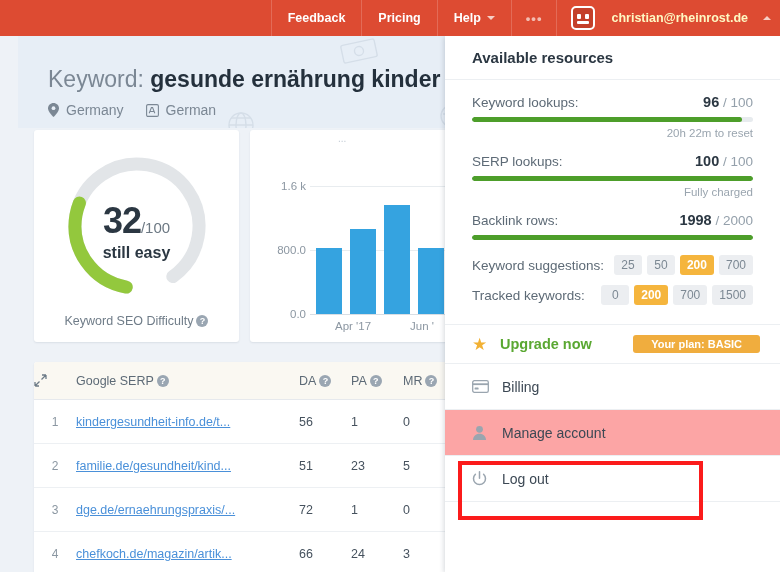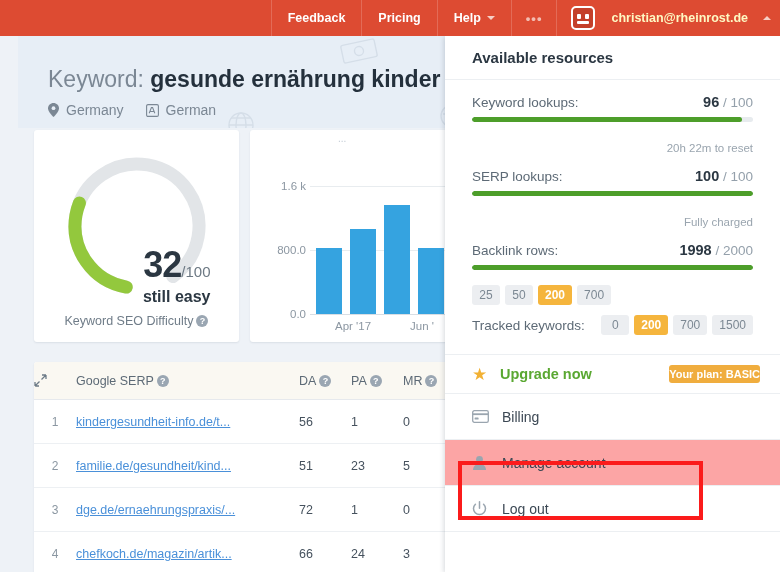--- a/index.html
+++ b/index.html
@@ -75,21 +75,21 @@
   
   .card {
     position: absolute; background: #ffffff; border-radius: 3px;
     box-shadow: 0 1px 2px rgba(40,60,90,0.10);
   }
   .card-gauge { left: 34px; top: 94px; width: 205px; height: 212px; }
   .card-chart { left: 250px; top: 94px; width: 205px; height: 212px; }
 
   .gauge-wrap { position: absolute; left: 50%; top: 22px; transform: translateX(-50%); width: 148px; height: 148px; }
   .gauge-center {
-    position: absolute; left: 0; right: 0; top: 48px; text-align: right; margin-top: 44px;
+    position: absolute; left: 0; right: 0; top: 48px; text-align: center;
   }
   .g-num { font-size: 36px; font-weight: bold; color: #2b3742; letter-spacing: -1px; }
   .g-den { font-size: 15px; color: #6c7883; font-weight: normal; }
   .g-label { font-size: 16px; font-weight: bold; color: #2b3742; margin-top: 2px; }
   .gauge-caption {
     position: absolute; left: 0; right: 0; bottom: 14px; text-align: center;
     font-size: 12.5px; color: #6f7c88;
   }
   .qmark {
     display: inline-block; width: 12px; height: 12px; border-radius: 50%;
@@ -142,21 +142,21 @@
     font-size: 15px; font-weight: bold; color: #2b3742;
     border-bottom: 1px solid #eceff2;
   }
   .res-block { padding: 14px 27px 0 27px; }
   .res-row { display: flex; justify-content: space-between; align-items: baseline; }
   .res-label { font-size: 13.5px; color: #5d6a76; }
   .res-value { font-size: 13.5px; color: #94a0ab; }
   .res-value b { font-size: 14.5px; color: #2b3742; font-weight: bold; }
   .pbar { height: 5px; background: #e7ebee; border-radius: 3px; margin-top: 7px; overflow: hidden; }
   .pbar > i { display: block; height: 5px; background: #4d9e2a; border-radius: 3px; }
-  .res-note { text-align: right; font-size: 11.5px; color: #9aa5af; margin-top: 20px; }
+  .res-note { text-align: right; font-size: 11.5px; color: #9aa5af; margin-top: 5px; }
 
   .tier-row {
     display: flex; align-items: center; padding: 0 27px; height: 30px;
     font-size: 13.5px; color: #5d6a76;
   }
   .tier-label { flex: 1; }
   .tier-opts { display: flex; gap: 5px; }
   .tier {
     min-width: 28px; height: 20px; border-radius: 3px; background: #eceef1;
     color: #7c8893; font-size: 12px; display: flex; align-items: center;
@@ -165,21 +165,21 @@
   .tier.active { background: #f5b53d; color: #ffffff; font-weight: bold; }
 
   .upg-row {
     height: 40px; display: flex; align-items: center; padding: 0 20px 0 27px;
     border-top: 1px solid #eceff2; border-bottom: 1px solid #eceff2;
   }
   .star { color: #f2b134; font-size: 17px; width: 28px; }
   .upg-text { flex: 1; color: #5aa832; font-size: 14.5px; font-weight: bold; }
   .plan-badge {
     background: #f0ad3e; color: #fff; font-size: 11px; font-weight: bold;
-    border-radius: 3px; padding: 3px 0; white-space: nowrap;
+    border-radius: 3px; padding: 3px 18px; white-space: nowrap;
   }
 
   .menu-row {
     height: 46px; display: flex; align-items: center; padding: 0 27px;
     font-size: 14px; color: #3c4854; border-bottom: 1px solid #eceff2;
   }
   .menu-row .mi { width: 30px; color: #9aa5af; display: flex; align-items: center; }
   .menu-row.hover { background: #fca5a5; }
 
   .highlight-box {
@@ -393,20 +393,21 @@
           <span>/ 2000</span></span>
       </div>
       <div class="pbar">
           <i style="width:100%"></i>
         </div>
     </div>
 
     <div style="height:10px"></div>
 
     <div class="tier-row">
+      <span class="tier-label">Keyword suggestions:</span>
       <span class="tier-opts">
         <span class="tier">25</span>
         <span class="tier">50</span>
         <span class="tier active">200</span>
         <span class="tier">700</span>
       </span>
     </div>
 
     <div class="tier-row">
       <span class="tier-label">Tracked keywords:</span>

